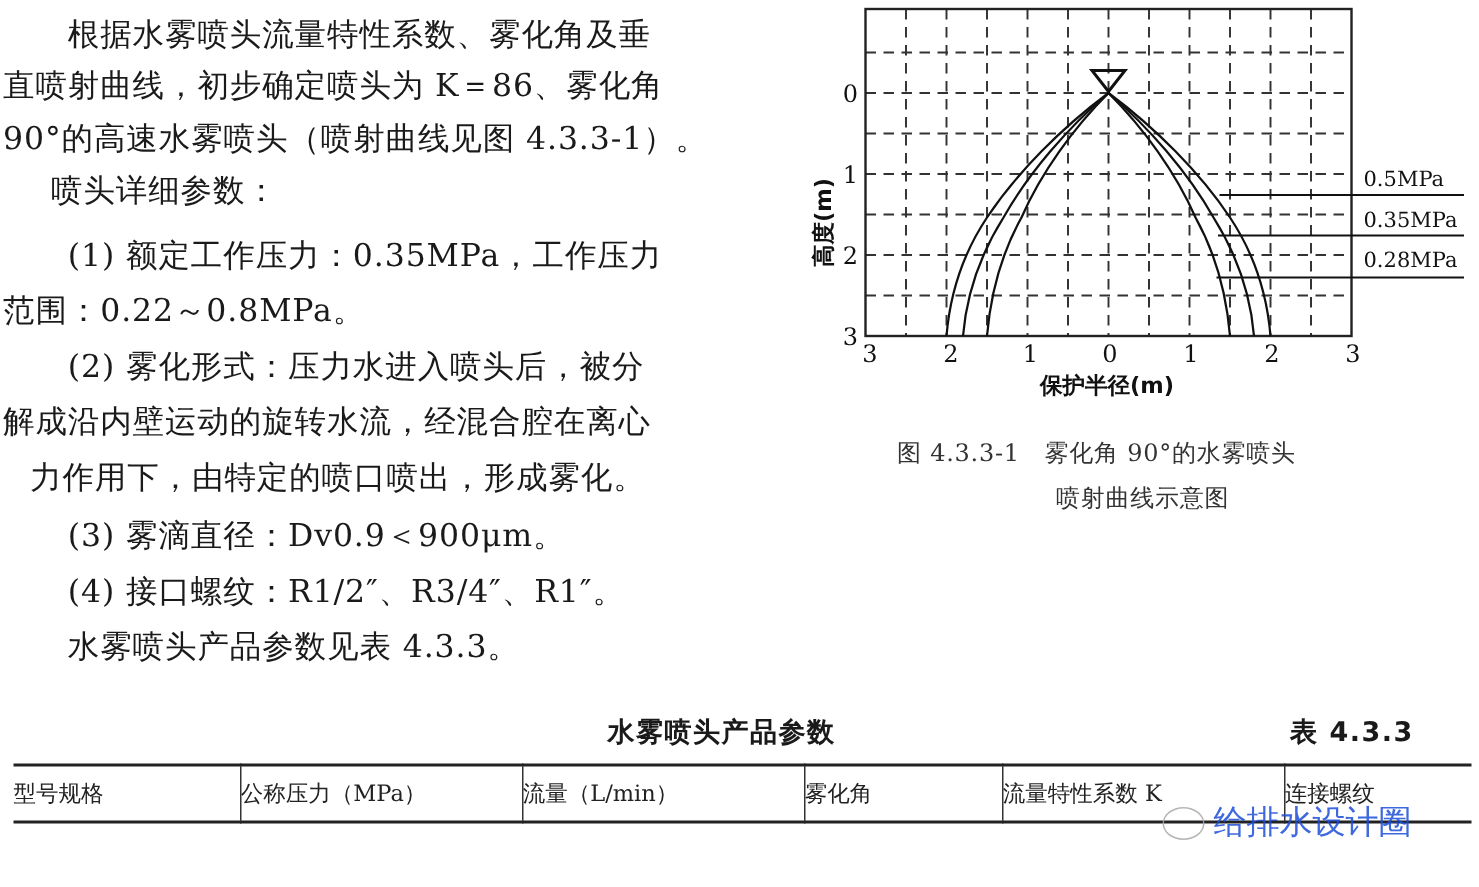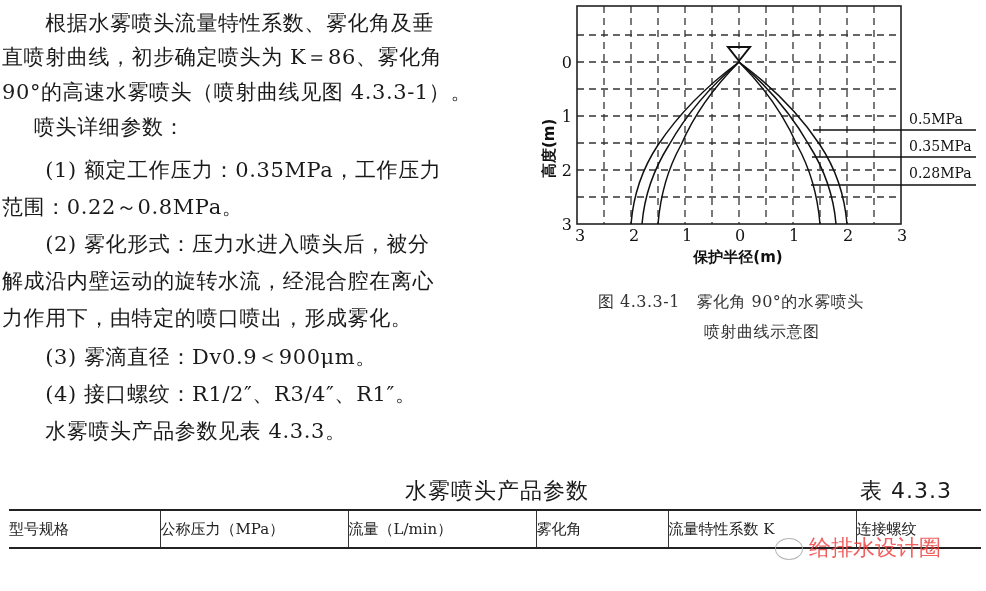--- a/index.html
+++ b/index.html
@@ -2,43 +2,43 @@
 <html><head>
 <meta charset="utf-8">
 <style>
   html, body { margin:0; padding:0; background:#fff; }
   body { width:986px; height:591px; position:relative; overflow:hidden;
          font-family:"DejaVu Serif","Liberation Serif",serif; color:#1a1a1a; }
   .para { position:absolute; left:0; width:505px; font-size:21px; line-height:31px; }
   .line { position:absolute; white-space:nowrap; font-size:21px; letter-spacing:0.6px; }
   .chart { position:absolute; left:540px; top:0; }
   .caption { position:absolute; font-size:16px; color:#333; white-space:nowrap; letter-spacing:0.5px; }
-  .tbl-title { position:absolute; top:476px; font-weight:normal; font-size:22px; font-family:"DejaVu Sans","Liberation Sans",sans-serif; letter-spacing:1px; white-space:nowrap; }
+  .tbl-title { position:absolute; top:476px; font-weight:bold; font-size:18px; font-family:"DejaVu Sans","Liberation Sans",sans-serif; letter-spacing:1px; white-space:nowrap; }
   .tbl { position:absolute; left:9px; top:509px; width:972px; border-collapse:collapse;
          border-top:2px solid #222; border-bottom:2px solid #222; font-size:15px; }
   .tbl td { border-left:1px solid #333; height:36px; padding:0; white-space:nowrap; color:#222; }
   .tbl td:first-child { border-left:none; }
   .tbl tr.head td { border-bottom:1px solid #333; }
-  .watermark { position:absolute; left:775px; top:533px; font-size:22px; color:#ef4444;
+  .watermark { position:absolute; left:775px; top:533px; font-size:22px; color:#1d4ed8;
                font-family:Liberation Sans, sans-serif; white-space:nowrap; opacity:0.85; }
   .wm-icon { display:inline-block; width:26px; height:20px; border:1.5px solid #aaa; border-radius:50%; vertical-align:middle; margin-right:6px; position:relative; }
 </style>
 </head>
 <body>
 
 <div class="para">
   <div class="line" style="top:8px;left:2px;">　　根据水雾喷头流量特性系数、雾化角及垂</div>
   <div class="line" style="top:42px;left:2px;">直喷射曲线，初步确定喷头为 K＝86、雾化角</div>
   <div class="line" style="top:77px;left:2px;">90°的高速水雾喷头（喷射曲线见图 4.3.3-1）。</div>
   <div class="line" style="top:112px;left:2px;padding-left:32px;">喷头详细参数：</div>
   <div class="line" style="top:155px;left:2px;">　　(1) 额定工作压力：0.35MPa，工作压力</div>
   <div class="line" style="top:192px;left:2px;">范围：0.22～0.8MPa。</div>
   <div class="line" style="top:229px;left:2px;">　　(2) 雾化形式：压力水进入喷头后，被分</div>
   <div class="line" style="top:266px;left:2px;">解成沿内壁运动的旋转水流，经混合腔在离心</div>
-  <div class="line" style="top:303px;left:2px;">力作用下，由特定的喷口喷出，形成雾化。</div>
+  <div class="line" style="top:303px;left:20px;">力作用下，由特定的喷口喷出，形成雾化。</div>
   <div class="line" style="top:342px;left:2px;">　　(3) 雾滴直径：Dv0.9＜900μm。</div>
   <div class="line" style="top:379px;left:2px;">　　(4) 接口螺纹：R1/2″、R3/4″、R1″。</div>
   <div class="line" style="top:416px;left:2px;">　　水雾喷头产品参数见表 4.3.3。</div>
 </div>
 
 <svg class="chart" width="446" height="275" viewBox="540 0 446 275" xmlns="http://www.w3.org/2000/svg" font-family="DejaVu Serif, Liberation Serif, serif">
 
   <g stroke="#333" stroke-width="1.3" stroke-dasharray="7,5">
     <line x1="604" y1="6" x2="604" y2="224"></line>
     <line x1="631" y1="6" x2="631" y2="224"></line>

